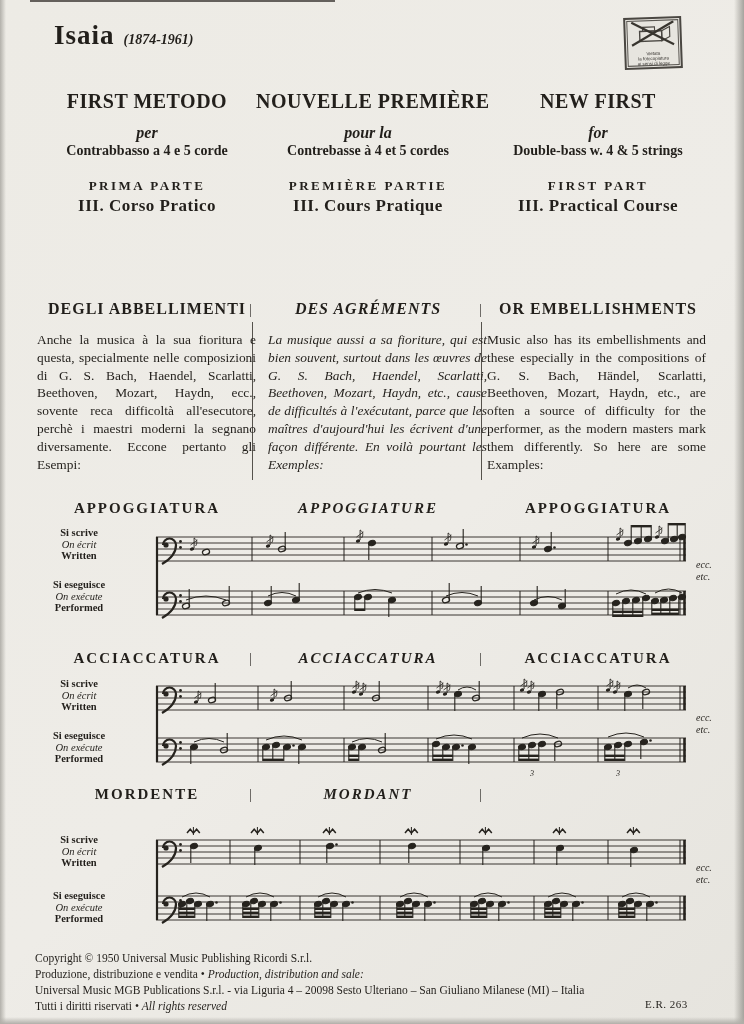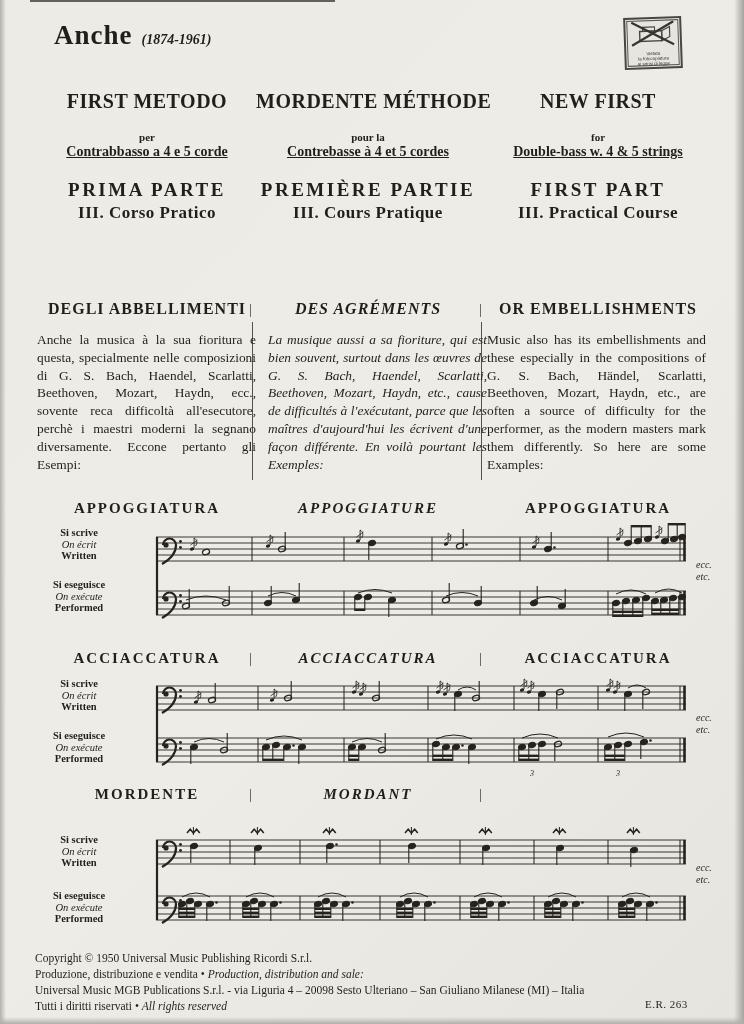--- a/index.html
+++ b/index.html
@@ -18,23 +18,23 @@
   
   .stamp{left:624px;top:17px;width:58px;height:52px;border:2px solid #4a4742;background:#e7e5df;
          transform:rotate(-2deg);box-sizing:border-box;padding:1px;}
   .stamp-inner{width:100%;height:100%;border:1px solid #5a5752;box-sizing:border-box;text-align:center;}
   .stamp-text{font-size:4.5px;line-height:5px;color:#3a3733;font-family:"Liberation Sans",sans-serif;}
   
   .col{width:224px;text-align:center;}
   .c1{left:35px;} .c2{left:256px;} .c3{left:486px;}
   .hdr{top:90px;}
   .hdr .title{font-size:20px;font-weight:bold;letter-spacing:.5px;white-space:nowrap;}
-  .hdr .subtitle{font-size:11px;font-weight:bold;margin-top:18px;}
-  .hdr .instrument{font-size:14px;font-weight:bold;margin-top:1px;white-space:nowrap;text-decoration:underline;}
-  .hdr .part{font-size:19px;font-weight:bold;letter-spacing:2.5px;margin-top:19px;}
+  .hdr .subtitle{font-size:16px;font-style:italic;font-weight:bold;margin-top:11px;}
+  .hdr .instrument{font-size:14px;font-weight:bold;margin-top:1px;white-space:nowrap;}
+  .hdr .part{font-size:13px;font-weight:bold;letter-spacing:2.5px;margin-top:19px;}
   .hdr .course{font-size:17px;font-weight:bold;letter-spacing:.5px;margin-top:2px;}
   .section-row{top:300px;font-size:16px;font-weight:bold;letter-spacing:1px;white-space:nowrap;}
   .italic{font-style:italic;}
   .pipe{font-size:14px;color:#3a3733;}
   .para{top:331px;width:219px;font-size:13.4px;line-height:1.33;text-align:justify;}
   .p1{left:37px;} .p2{left:268px;} .p3{left:487px;}
   
   .ex-row{font-size:15px;font-weight:bold;letter-spacing:2px;white-space:nowrap;}
   
   .system{left:30px;width:692px;}
@@ -50,21 +50,21 @@
 <body>
 
 <div class="page">
 
   <div class="abs edge-top"></div>
   <div class="abs edge-left"></div>
   <div class="abs edge-right"></div>
   <div class="abs edge-bottom"></div>
 
   <div class="abs composer">
-    <span>Anche</span><span class="dates">(1874-1961)</span>
+    <span>Isaia</span><span class="dates">(1874-1961)</span>
   </div>
 
   <div class="abs stamp">
     <div class="stamp-inner">
       <svg width="50" height="26" viewBox="0 0 50 26">
         <rect x="12" y="10" width="22" height="10" fill="none" stroke="#4a4742" stroke-width="1.4"></rect>
         <polygon points="34,10 42,6 42,16 34,20" fill="none" stroke="#4a4742" stroke-width="1.2"></polygon>
         <rect x="15" y="6" width="12" height="4" fill="none" stroke="#4a4742" stroke-width="1.1"></rect>
         <line x1="4" y1="1" x2="46" y2="24" stroke="#38352f" stroke-width="2.2"></line>
         <line x1="46" y1="1" x2="4" y2="24" stroke="#38352f" stroke-width="2.2"></line>
@@ -76,21 +76,21 @@
   </div>
 
   <div class="abs col c1 hdr">
     <div class="title">FIRST METODO</div>
     <div class="subtitle">per</div>
     <div class="instrument">Contrabbasso a 4 e 5 corde</div>
     <div class="part">PRIMA PARTE</div>
     <div class="course">III. Corso Pratico</div>
   </div>
   <div class="abs col c2 hdr">
-    <div class="title">MORDENTE MÉTHODE</div>
+    <div class="title">NOUVELLE PREMIÈRE</div>
     <div class="subtitle">pour la</div>
     <div class="instrument">Contrebasse à 4 et 5 cordes</div>
     <div class="part">PREMIÈRE PARTIE</div>
     <div class="course">III. Cours Pratique</div>
   </div>
   <div class="abs col c3 hdr">
     <div class="title">NEW FIRST</div>
     <div class="subtitle">for</div>
     <div class="instrument">Double-bass w. 4 &amp; 5 strings</div>
     <div class="part">FIRST PART</div>

